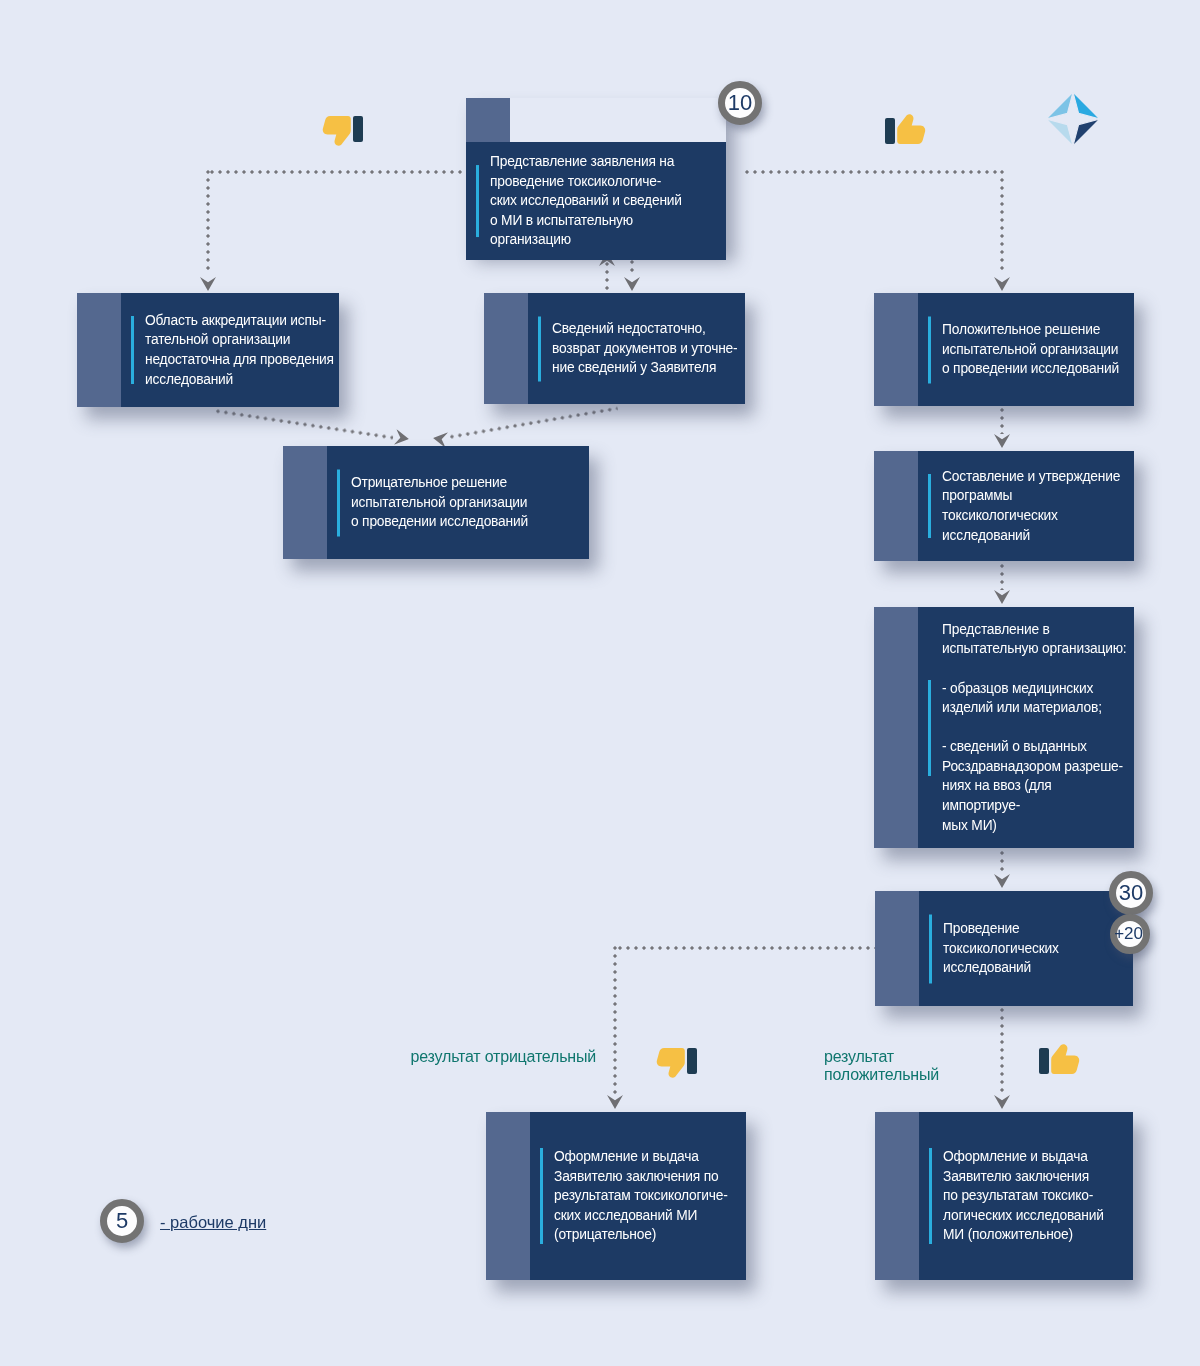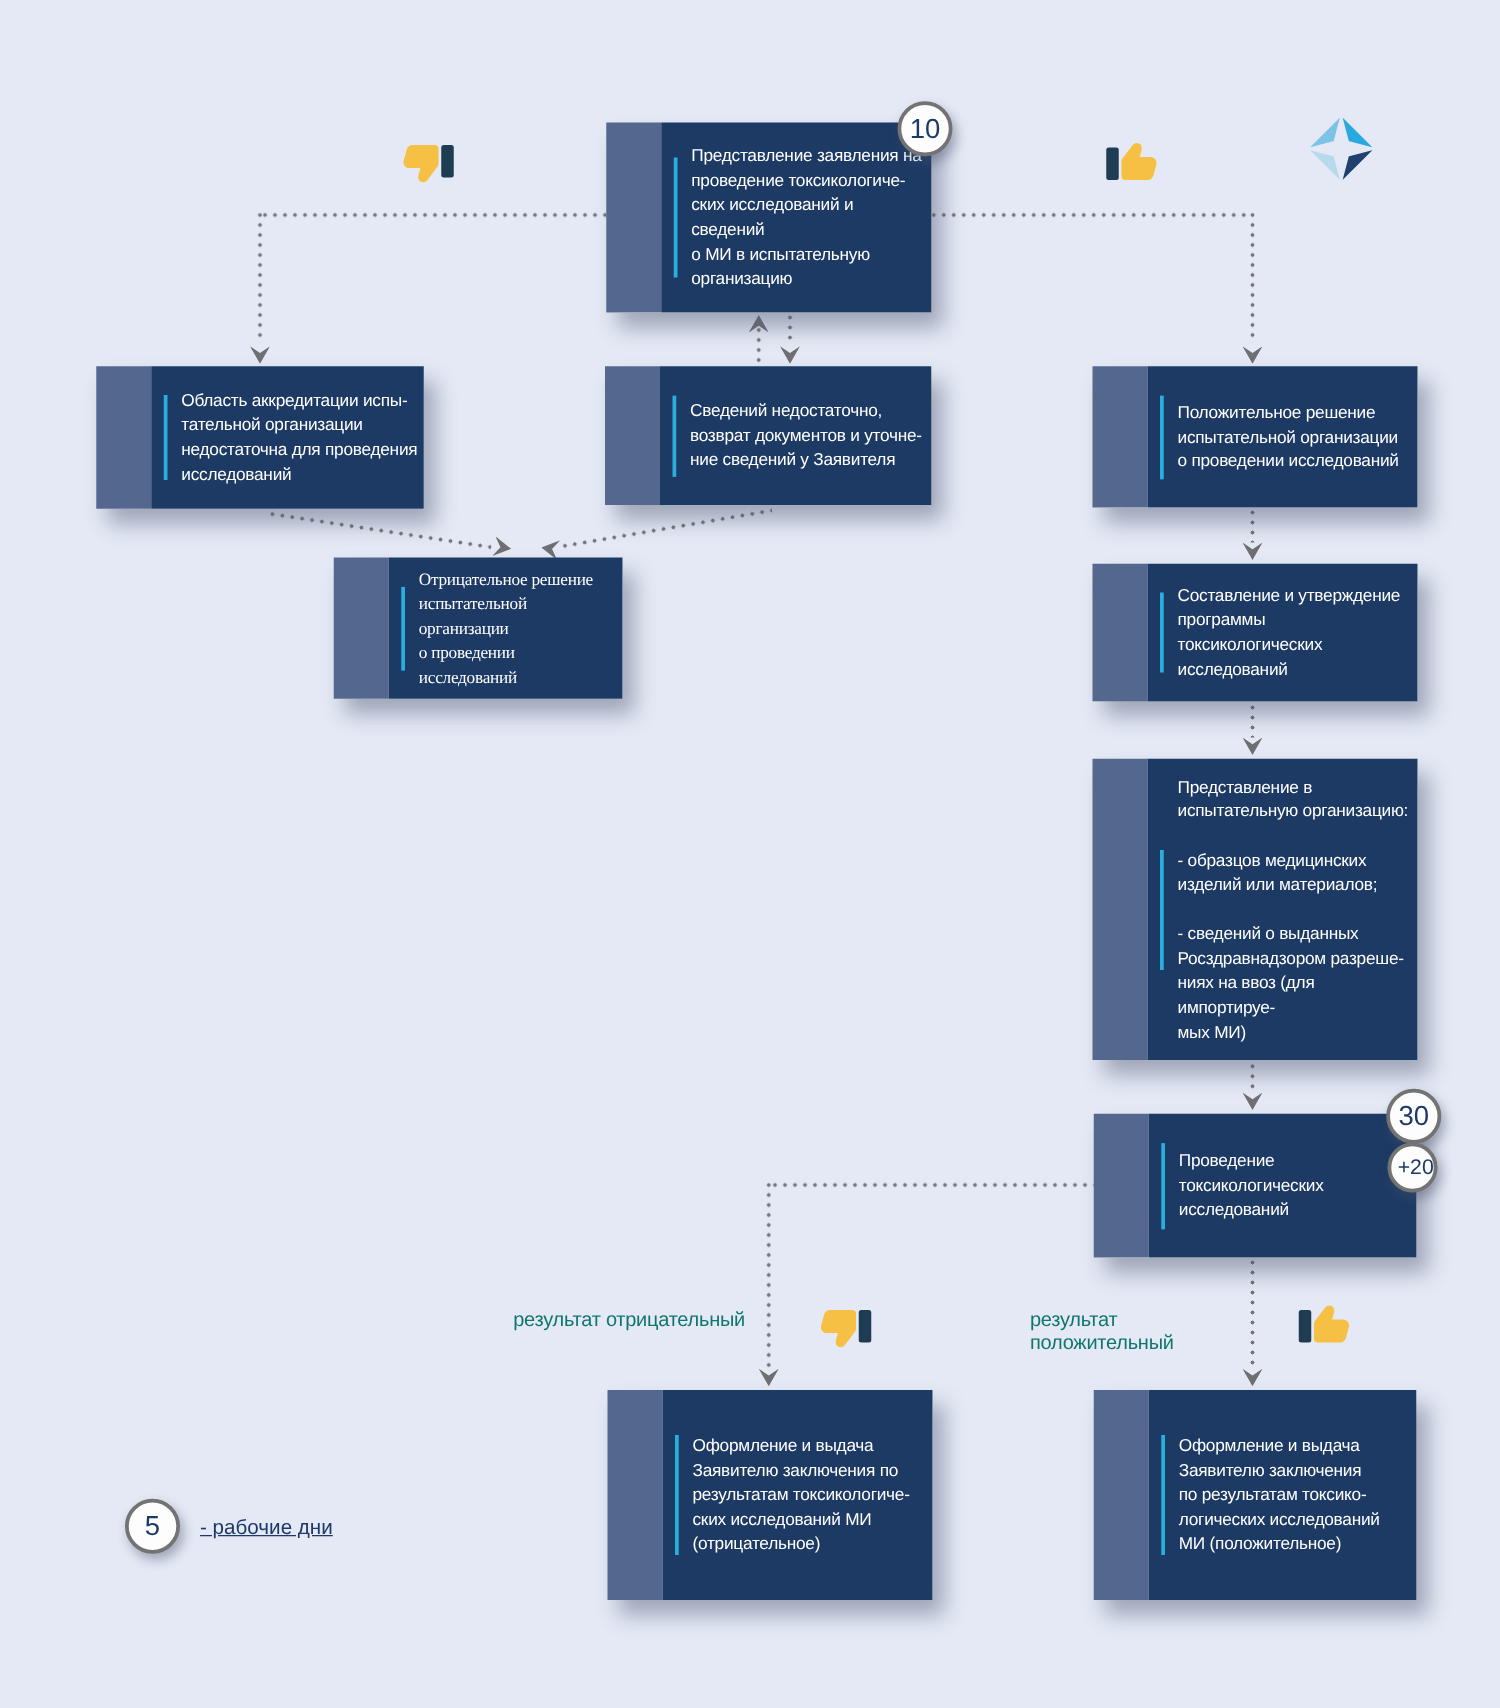--- a/index.html
+++ b/index.html
@@ -28,21 +28,21 @@
           background-size:4px 8px; background-repeat:repeat-y;}
   .dots.diag{transform-origin:left center;}
   
   .arrow{position:absolute; width:16px; height:14px; background:#6f6f73;
          clip-path:polygon(0 0, 50% 38%, 100% 0, 50% 100%);}
   .arrow.up{transform:rotate(180deg);}
   .arrow.right-tilt{transform:rotate(-81deg);}
   .arrow.left-tilt{transform:rotate(99deg);}
   
   .badge{
-    position:absolute; border-radius:50%; background:#fdfdfe; border:3px solid #737373;
+    position:absolute; border-radius:50%; background:#fdfdfe; border:7px solid #737373;
     color:#1d3a66; display:flex; align-items:center; justify-content:center;
     box-shadow:3px 5px 9px rgba(75,85,110,.45); box-sizing:border-box;
   }
   .badge.big{width:44px; height:44px; font-size:22px;}
   .badge.small{width:40px; height:40px; font-size:17px;justify-content:flex-end;}
   
   .flow-label{position:absolute; color:#0f766e; font-size:16px; letter-spacing:-0.2px;}
   .legend-text{position:absolute; color:#1d3a66; font-size:16.5px;text-decoration:underline;}
   .icon-wrap{position:absolute; line-height:0;}
   .flip180{transform:rotate(180deg);}
@@ -79,21 +79,21 @@
   <div class="dots v" style="left:1000px; top:851px; height:23px;"></div>
   <div class="arrow" style="left:994px; top:874px;"></div>
 
   <div class="dots h" style="left:618px; top:946px; width:257px;"></div>
   <div class="dots v" style="left:613px; top:946px; height:148px;"></div>
   <div class="arrow" style="left:607px; top:1095px;"></div>
 
   <div class="dots v" style="left:1000px; top:1008px; height:86px;"></div>
   <div class="arrow" style="left:994px; top:1095px;"></div>
 
-  <div class="node" style="left:485px; top:98px; width:260px; height:152px;">
+  <div class="node" style="left:466px; top:98px; width:260px; height:152px;flex-direction:column;">
     <div class="node-side"></div>
     <div class="node-body">
       <div class="node-text">Представление заявления на
 проведение токсикологиче-
 ских исследований и сведений
 о МИ в испытательную
 организацию</div>
     </div>
   </div>
   <div class="badge big" style="left:718px; top:81px;">
@@ -121,21 +121,21 @@
 
   <div class="node" style="left:874px; top:293px; width:260px; height:113px;">
     <div class="node-side"></div>
     <div class="node-body">
       <div class="node-text">Положительное решение
 испытательной организации
 о проведении исследований</div>
     </div>
   </div>
 
-  <div class="node" style="left:267px; top:446px; width:231px; height:113px;font-family:Liberation Serif, serif;">
+  <div class="node" style="left:283px; top:446px; width:306px; height:113px;">
     <div class="node-side"></div>
     <div class="node-body">
       <div class="node-text">Отрицательное решение
 испытательной организации
 о проведении исследований</div>
     </div>
   </div>
 
   <div class="node" style="left:874px; top:451px; width:260px; height:110px;">
     <div class="node-side"></div>

